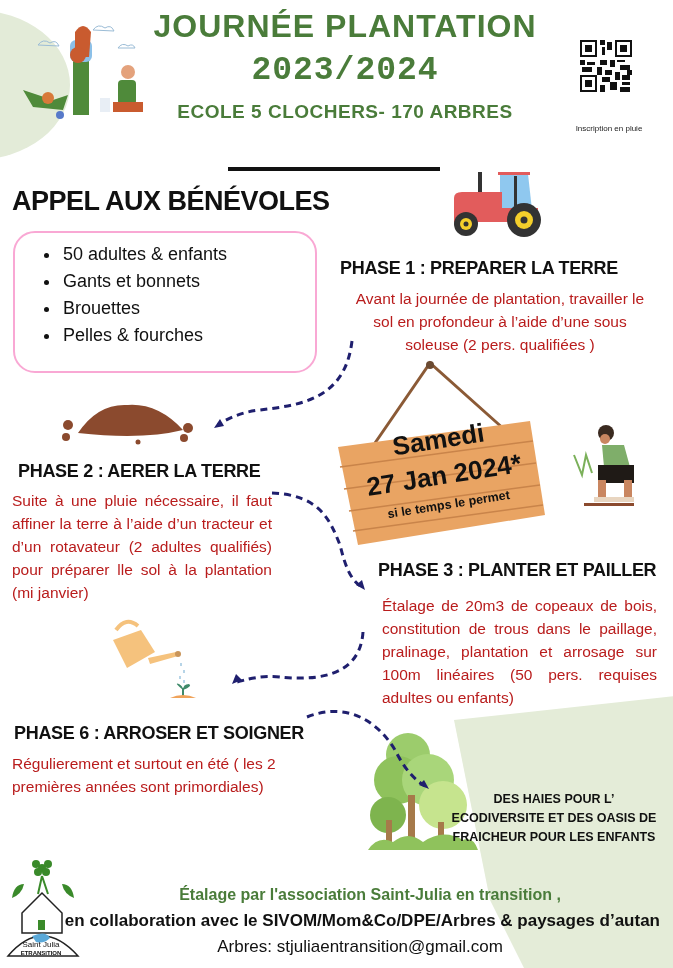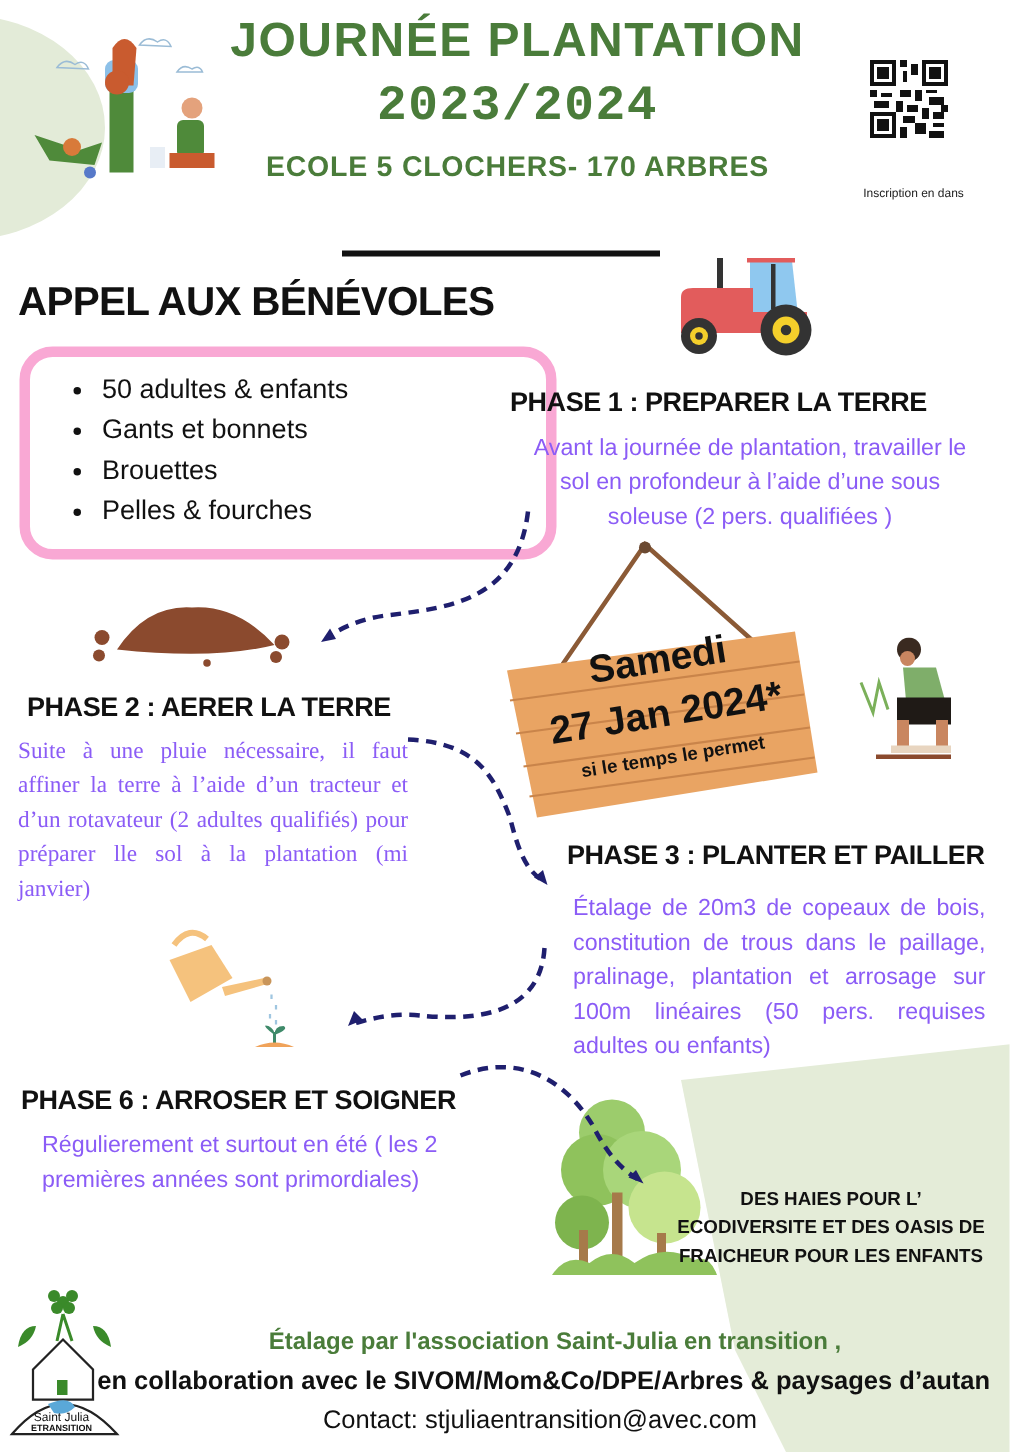--- a/index.html
+++ b/index.html
@@ -8,35 +8,35 @@
   .bg-blob-left{left:-120px;top:10px;width:190px;height:150px;border-radius:50%;background:#e3ebd8;}
   .bg-blob-right{left:430px;top:690px;width:300px;height:300px;background:#e4ecd8;clip-path:polygon(8% 10%,100% 0%,100% 100%,35% 100%,20% 70%);}
   .title{left:120px;width:450px;text-align:center;color:#4a7c3a;font-weight:bold;}
   .title1{top:8px;font-size:32px;letter-spacing:1px;}
   .title2{top:52px;font-size:33px;letter-spacing:1px;font-family:Liberation Mono, monospace;}
   .subtitle{top:101px;font-size:19px;letter-spacing:0.5px;}
   .qr{left:580px;top:40px;width:52px;height:52px;background:#fff;}
   .qr-caption{left:565px;top:124px;width:88px;text-align:center;font-size:8px;color:#222;}
   .divider{left:228px;top:167px;width:212px;height:4px;background:#111;}
   .appel{left:12px;top:186px;font-size:27px;font-weight:bold;letter-spacing:-0.5px;}
-  .vol-box{left:13px;top:231px;width:358px;height:142px;border:7px solid #f9a8d4;border-radius:22px;box-sizing:border-box;}
+  .vol-box{left:13px;top:231px;width:304px;height:142px;border:2px solid #f9a8d4;border-radius:22px;box-sizing:border-box;}
   .vol-list{margin:0;padding:8px 0 0 46px;font-size:18px;line-height:27px;}
   .vol-list li{padding-left:2px;}
   .phase-title{font-weight:bold;font-size:18px;letter-spacing:-0.3px;}
-  .body-text{font-size:15.5px;line-height:23px;color:#8b5cf6;}
+  .body-text{font-size:15.5px;line-height:23px;color:#b91c1c;}
   .justify{text-align:justify;}
   .center{text-align:center;}
   .p1-title{left:340px;top:258px;width:320px;text-align:left;}
   .p1-text{left:345px;top:287px;width:310px;}
   .p2-title{left:18px;top:461px;width:260px;}
-  .p2-text{left:12px;top:489px;width:260px;font-family:Liberation Serif, serif;}
+  .p2-text{left:12px;top:489px;width:260px;}
   .p3-title{left:378px;top:560px;width:290px;}
   .p3-text{left:382px;top:594px;width:275px;}
   .p4-title{left:14px;top:723px;width:320px;}
-  .p4-text{left:12px;top:752px;width:300px;margin-left:16px;}
+  .p4-text{left:12px;top:752px;width:300px;}
   .haies{left:446px;top:790px;width:216px;text-align:center;font-weight:bold;font-size:12.5px;line-height:19px;}
   .org1{left:90px;top:886px;width:560px;text-align:center;color:#4a7c3a;font-weight:bold;font-size:16px;}
   .org2{left:60px;top:911px;width:600px;text-align:right;font-size:17px;font-weight:bold;}
   .org3{left:60px;top:937px;width:600px;text-align:center;font-size:17px;}
   .sign{left:338px;top:410px;width:210px;height:118px;}
   .sign-text{position:absolute;left:0;top:0;width:210px;height:118px;transform:rotate(-9deg);text-align:center;font-weight:bold;}
   .sign-l1{position:absolute;left:0;width:100%;top:14px;font-size:26px;}
   .sign-l2{position:absolute;left:0;width:100%;top:50px;font-size:26px;}
   .sign-l3{position:absolute;left:0;width:100%;top:88px;font-size:12.5px;}
 </style>
@@ -95,21 +95,21 @@
     <rect x="14" y="13" width="2" height="3"></rect>
       <rect x="17" y="14" width="3" height="2"></rect>
       <rect x="9" y="15" width="3" height="2"></rect>
     <rect x="8" y="18" width="2" height="3"></rect>
       <rect x="12" y="17" width="3" height="3"></rect>
       <rect x="17" y="17" width="3" height="1"></rect>
     <rect x="16" y="19" width="4" height="2"></rect>
       <rect x="19" y="12" width="2" height="2"></rect>
   </g>
 </svg>
-<div class="abs qr-caption">Inscription en dans</div>
+<div class="abs qr-caption">Inscription en pluie</div>
 
 <div class="abs divider"></div>
 
 <div class="abs appel">APPEL AUX BÉNÉVOLES</div>
 <div class="abs vol-box">
   <ul class="vol-list">
     <li>50 adultes &amp; enfants</li>
     <li>Gants et bonnets</li>
     <li>Brouettes</li>
     <li>Pelles &amp; fourches</li>
@@ -230,13 +230,13 @@
   <path d="M18 55 l20 -20 l20 20 v20 h-40 z" fill="#fff" stroke="#222" stroke-width="1.5"></path>
   <rect x="34" y="62" width="7" height="10" fill="#3a8a2a"></rect>
   <path d="M4 98 q34 -40 70 0 z" fill="#fff" stroke="#222" stroke-width="1.5"></path>
   <path d="M28 78 q14 -6 18 2 q-6 6 -14 4" fill="#5aa8d8"></path>
 </svg>
 <div class="abs" style="left:10px;top:940px;width:62px;text-align:center;font-size:8px;font-weight:normal;">Saint Julia</div>
 <div class="abs" style="left:10px;top:950px;width:62px;text-align:center;font-size:6px;font-weight:bold;">ETRANSITION</div>
 
 <div class="abs org1">Étalage par l'association Saint-Julia en transition ,</div>
 <div class="abs org2">en collaboration avec le SIVOM/Mom&amp;Co/DPE/Arbres &amp; paysages d’autan</div>
-<div class="abs org3">Contact: stjuliaentransition@avec.com</div>
+<div class="abs org3">Arbres: stjuliaentransition@gmail.com</div>
 
 </body></html>

